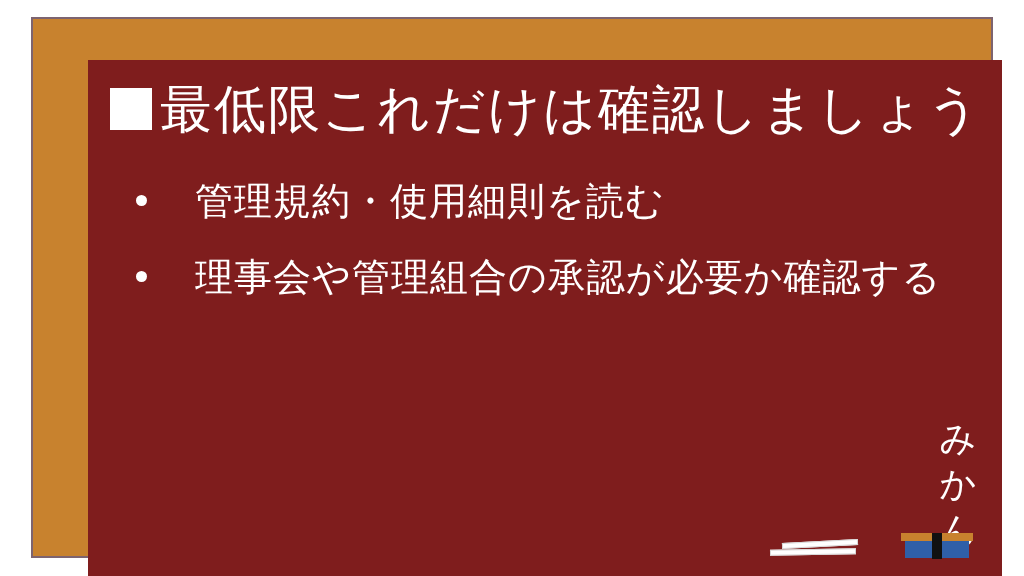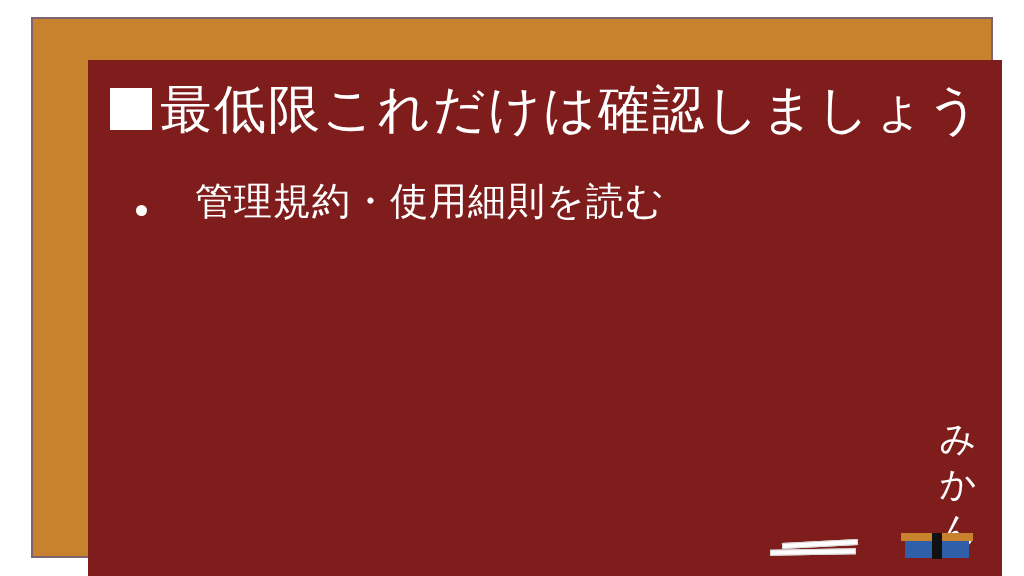--- a/index.html
+++ b/index.html
@@ -82,21 +82,21 @@
 
   
   .bullets {
     position: absolute;
     left: 48px;
     top: 118px;
     right: 6px;
   }
   .bullet-item {
     display: flex;
-    align-items: center;
+    align-items: flex-start;
     margin-bottom: 28px;
     white-space: nowrap;
   }
   .bullet-dot {
     width: 11px;
     height: 11px;
     border-radius: 50%;
     background: #ffffff;
     flex: 0 0 auto;
     margin-top: 17px;
@@ -192,20 +192,24 @@
       </div>
 
       <div class="bullets">
 
         <div class="bullet-item">
           <span class="bullet-dot"></span>
           <span class="bullet-text">管理規約・使用細則を読む</span>
         </div>
 
 
+        <div class="bullet-item">
+          <span class="bullet-dot"></span>
+          <span class="bullet-text">理事会や管理組合の承認が必要か確認する</span>
+        </div>
 
       </div>
 
       <div class="signature">みかん</div>
 
       <div class="chalk chalk-a"></div>
       <div class="chalk chalk-b"></div>
 
       <div class="eraser">
         <span class="eraser-top"></span>

